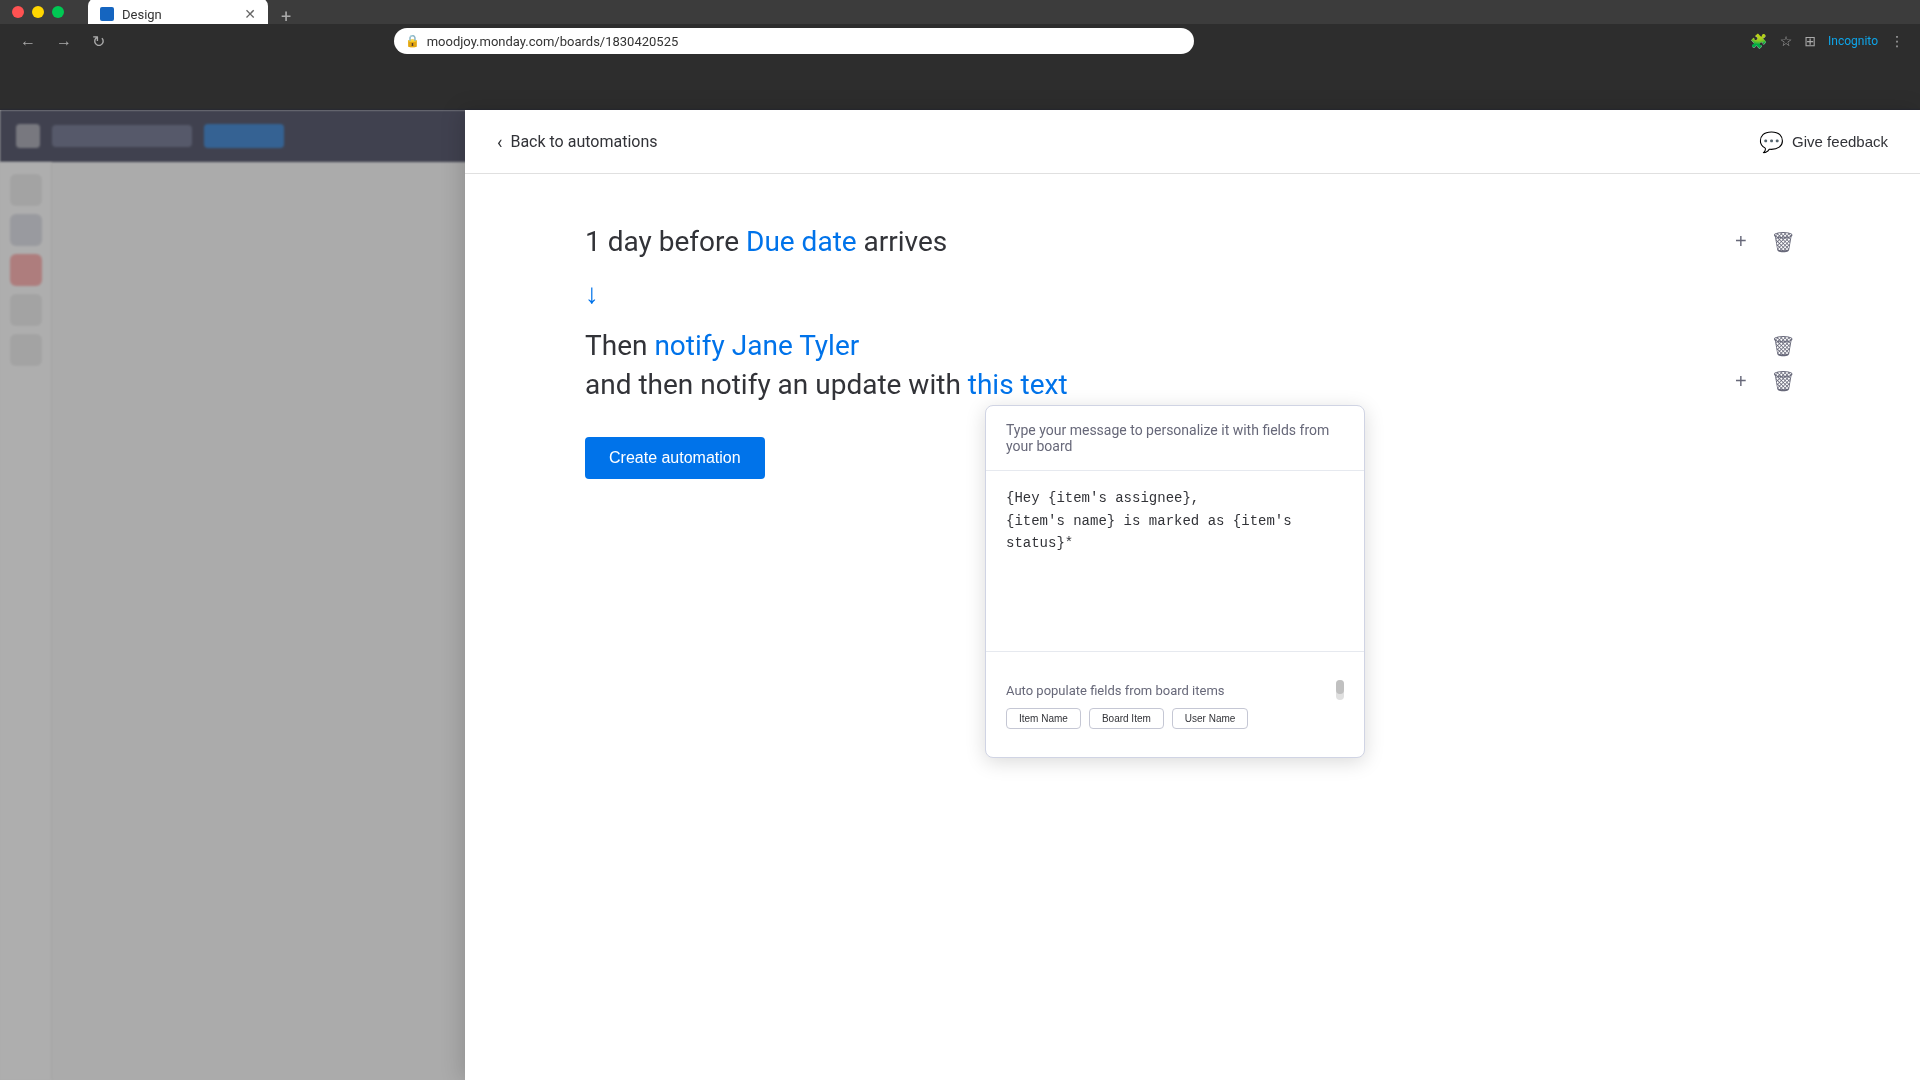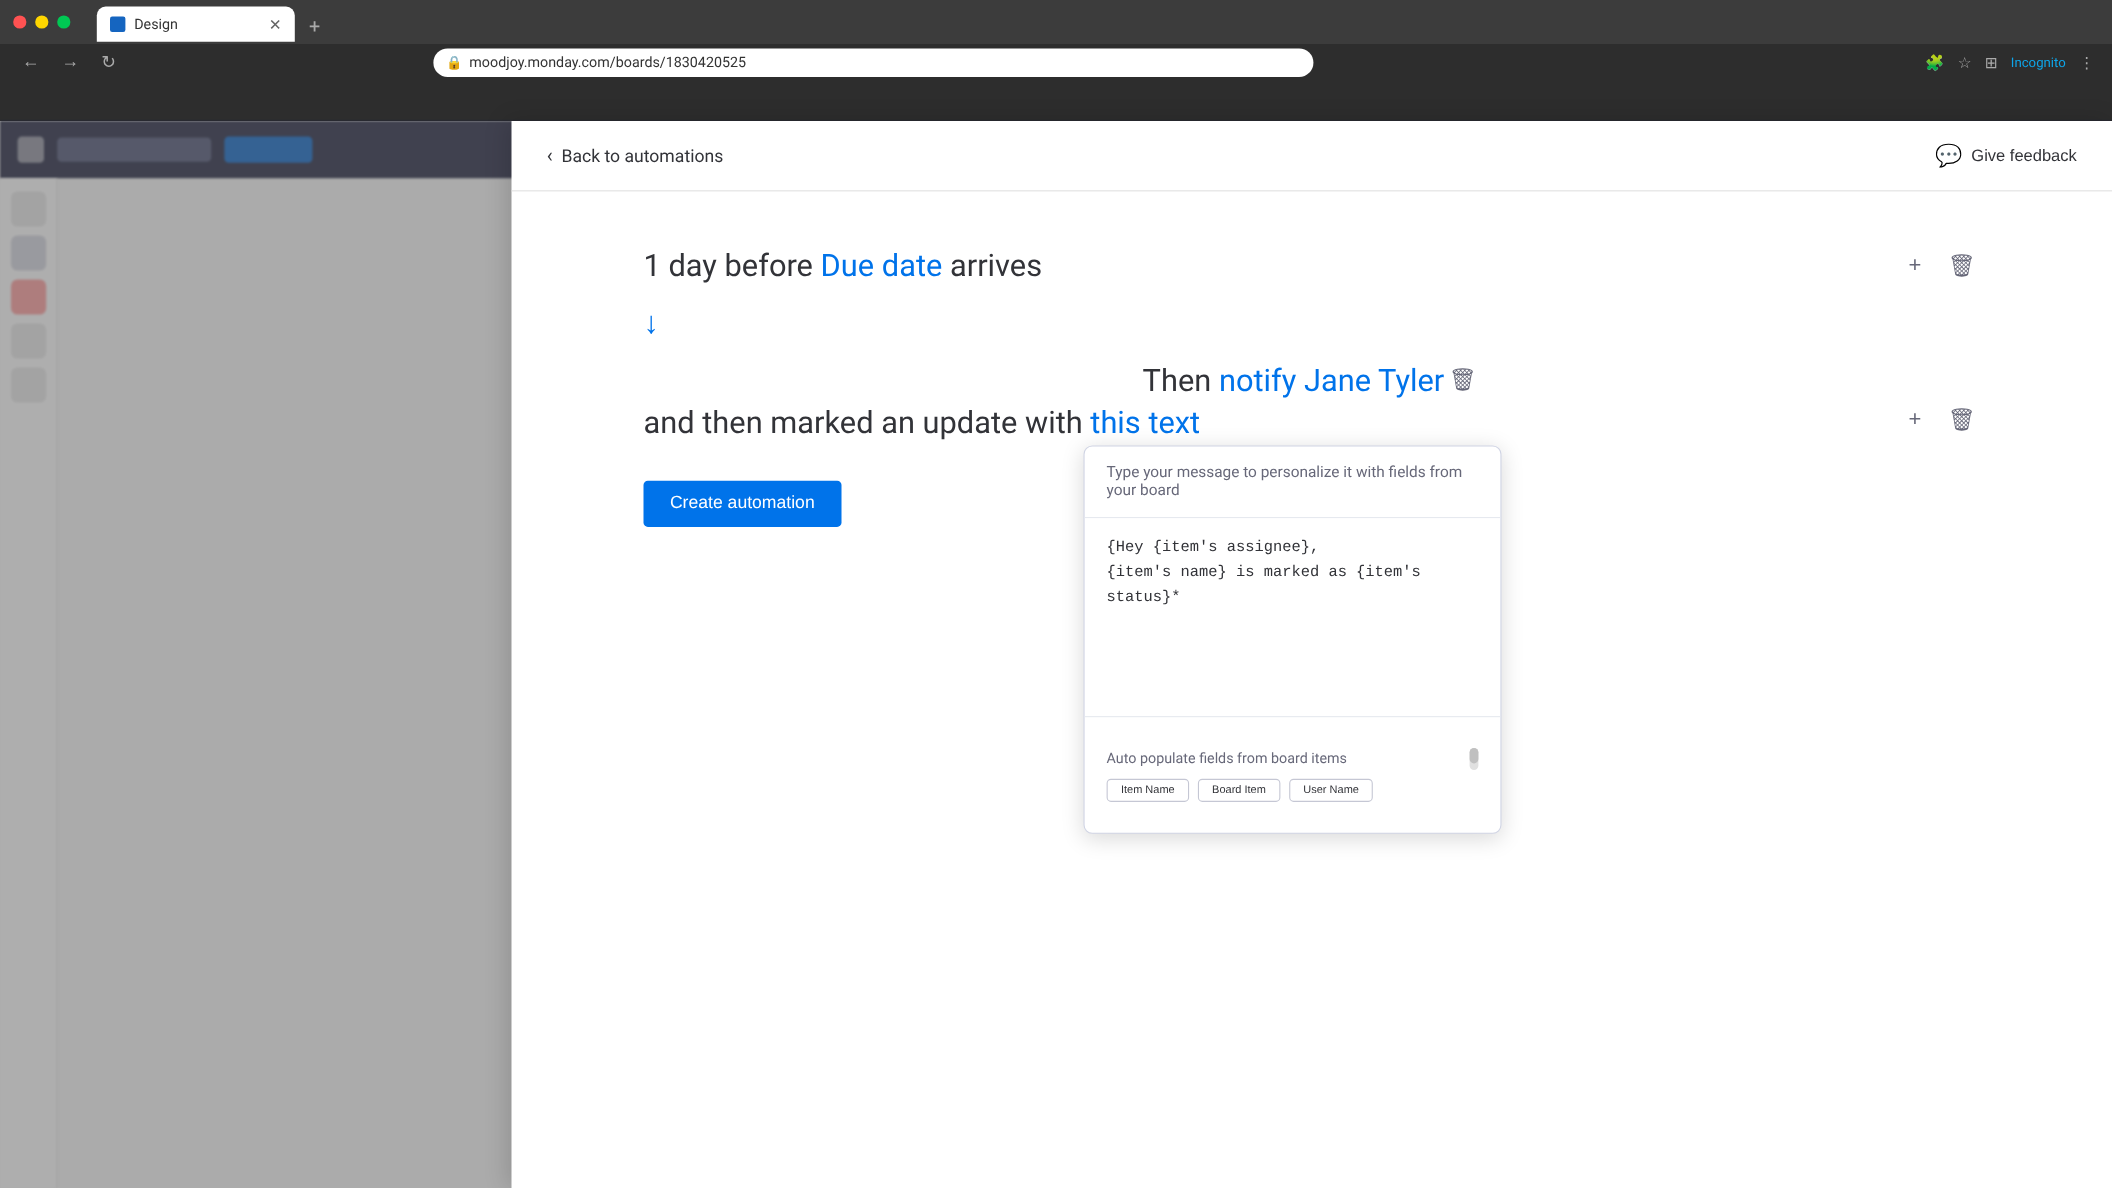--- a/index.html
+++ b/index.html
@@ -6,21 +6,21 @@
     body { font-family: -apple-system, BlinkMacSystemFont, 'Segoe UI', Roboto, sans-serif; background: #f0f0f0; width: 1920px; height: 1080px; overflow: hidden; }
 
     
     .browser-chrome {
       background: #2d2d2d;
       height: 110px;
       display: flex;
       flex-direction: column;
     }
     .browser-titlebar {
-      height: 40px;
+      height: 24px;
       background: #3c3c3c;
       display: flex;
       align-items: center;
       padding: 0 12px;
       gap: 8px;
     }
     .window-controls {
       display: flex;
       gap: 8px;
       margin-right: 8px;
@@ -189,21 +189,21 @@
     .arrow-down {
       font-size: 28px;
       color: #0073ea;
       margin-bottom: 16px;
       display: block;
     }
 
     .rule-row-2 {
       display: flex;
       align-items: center;
-      justify-content: center;
+      justify-content: space-between;
       margin-bottom: 0;
     }
 
     .rule-row-3 {
       display: flex;
       align-items: flex-start;
       justify-content: space-between;
       margin-bottom: 32px;
       position: relative;
     }
@@ -428,21 +428,21 @@
           <span class="rule-link">Jane Tyler</span>
         </div>
         <div class="rule-actions">
           <button class="rule-action-btn">🗑</button>
         </div>
       </div>
 
       <div class="rule-row-3">
         <div class="rule-row-3-text">
           <div class="rule-text">
-            <span>and then marked an update with</span>
+            <span>and then notify an update with</span>
             <span> </span>
             <span class="rule-link">this text</span>
           </div>
         </div>
         <div class="rule-actions">
           <button class="rule-action-btn">+</button>
           <button class="rule-action-btn">🗑</button>
         </div>
 
         <div class="tooltip-popover">

